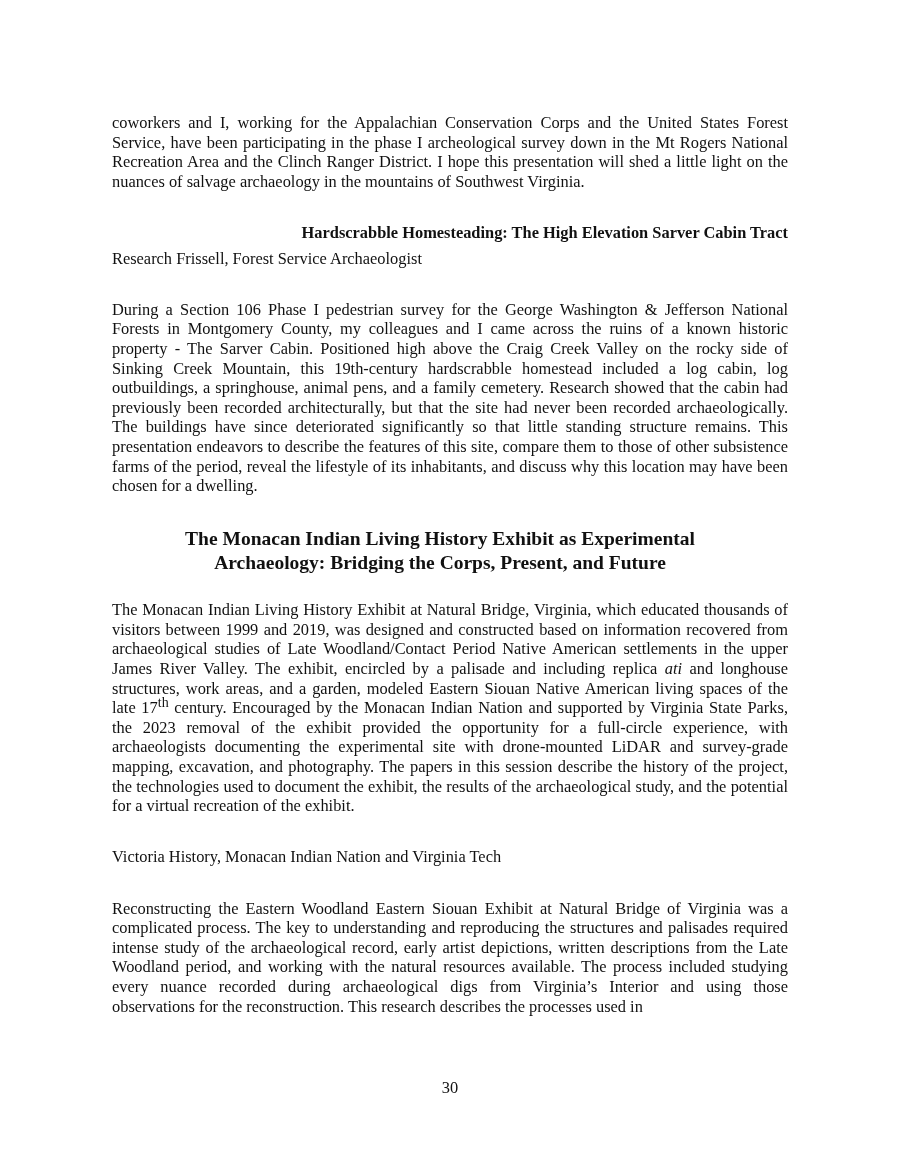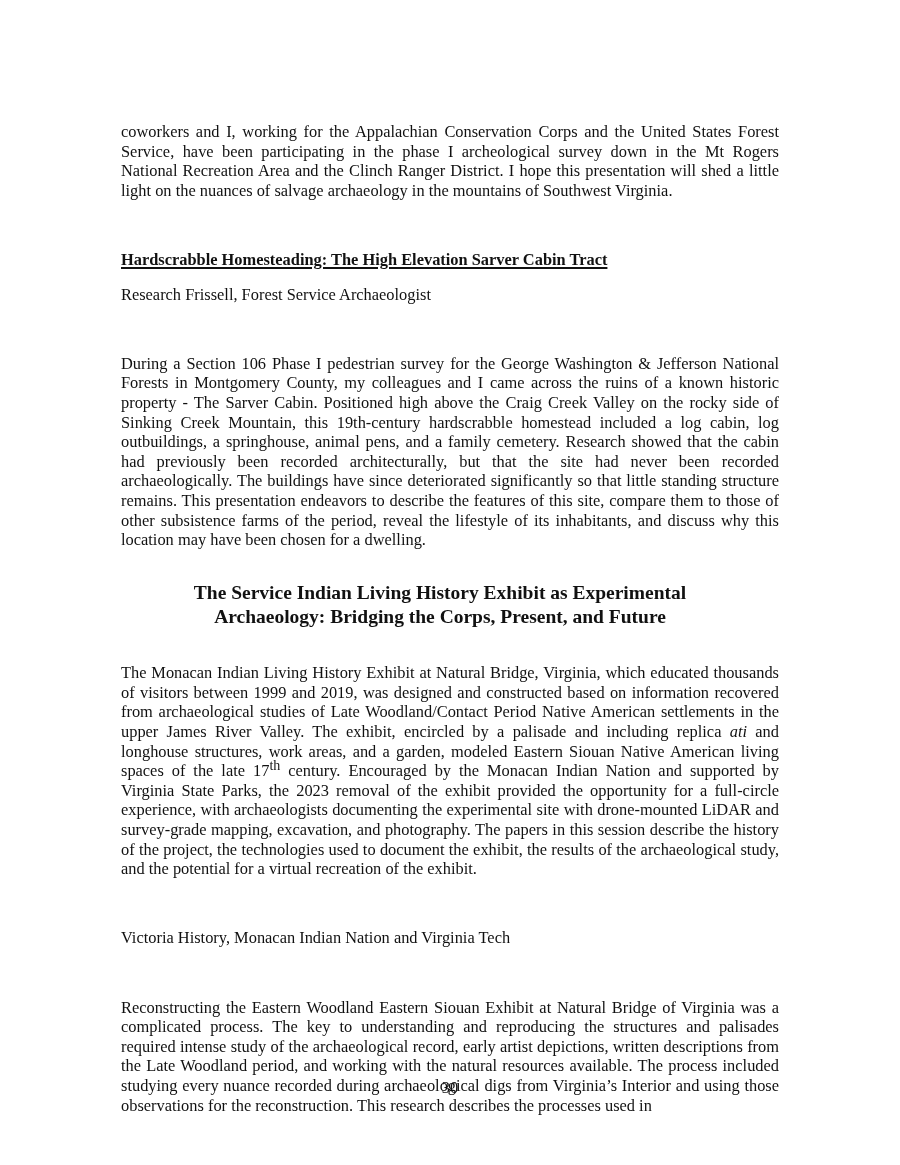--- a/index.html
+++ b/index.html
@@ -7,28 +7,27 @@
   .page {
     position: absolute;
     left: 106px;
     top: 107px;
     width: 688px;
     font-family: "Liberation Serif", serif;
     font-size: 16.4px;
     line-height: 19.6px;
     color: #111111;
   }
-  p { margin: 15px; text-align: justify; }
+  p { margin: 6px; text-align: justify; }
   .gap { height: 19.6px; }
   .paper-title {
     font-weight: bold;
-    text-decoration: underline;
     text-decoration-thickness: 1.5px;
     text-underline-offset: 2px;
-    text-align: left;
+    text-align: right;
   }
   .author { text-align: left; }
   .session-title {
     margin: 31px 0 0 0;
     font-weight: bold;
     font-size: 19.5px;
     line-height: 24px;
     text-align: center;
     padding: 0 60px 0 40px;
   }
@@ -51,21 +50,21 @@
 <div class="page">
   <p>coworkers and I, working for the Appalachian Conservation Corps and the United States Forest Service, have been participating in the phase I archeological survey down in the Mt Rogers National Recreation Area and the Clinch Ranger District. I hope this presentation will shed a little light on the nuances of salvage archaeology in the mountains of Southwest Virginia.</p>
   <div class="gap"></div>
 
   <p class="paper-title">Hardscrabble Homesteading: The High Elevation Sarver Cabin Tract</p>
   <p class="author">Research Frissell, Forest Service Archaeologist</p>
   <div class="gap"></div>
   <p>During a Section 106 Phase I pedestrian survey for the George Washington &amp; Jefferson National Forests in Montgomery County, my colleagues and I came across the ruins of a known historic property - The Sarver Cabin. Positioned high above the Craig Creek Valley on the rocky side of Sinking Creek Mountain, this 19th-century hardscrabble homestead included a log cabin, log outbuildings, a springhouse, animal pens, and a family cemetery. Research showed that the cabin had previously been recorded architecturally, but that the site had never been recorded archaeologically. The buildings have since deteriorated significantly so that little standing structure remains. This presentation endeavors to describe the features of this site, compare them to those of other subsistence farms of the period, reveal the lifestyle of its inhabitants, and discuss why this location may have been chosen for a dwelling.</p>
 
   <div class="session-title">
-    <span>The Service Indian Living History Exhibit as Experimental</span><br>
+    <span>The Monacan Indian Living History Exhibit as Experimental</span><br>
     <span class="l2">Archaeology: Bridging the Corps, Present, and Future</span>
   </div>
   <div class="gap"></div>
 
   <p><span>The Monacan Indian Living History Exhibit at Natural Bridge, Virginia, which educated thousands of visitors between 1999 and 2019, was designed and constructed based on information recovered from archaeological studies of Late Woodland/Contact Period Native American settlements in the upper James River Valley.  The exhibit, encircled by a palisade and including replica </span><i>ati</i><span> and longhouse structures, work areas, and a garden, modeled Eastern Siouan Native American living spaces of the late 17</span><sup>th</sup><span> century. Encouraged by the Monacan Indian Nation and supported by Virginia State Parks, the 2023 removal of the exhibit provided the opportunity for a full-circle experience, with archaeologists documenting the experimental site with drone-mounted LiDAR and survey-grade mapping, excavation, and photography.  The papers in this session describe the history of the project, the technologies used to document the exhibit, the results of the archaeological study, and the potential for a virtual recreation of the exhibit.</span></p>
   <div class="gap"></div>
 
   <p class="author">Victoria History, Monacan Indian Nation and Virginia Tech</p>
   <div class="gap"></div>
   <p>Reconstructing the Eastern Woodland Eastern Siouan Exhibit at Natural Bridge of Virginia was a complicated process. The key to understanding and reproducing the structures and palisades required intense study of the archaeological record, early artist depictions, written descriptions from the Late Woodland period, and working with the natural resources available. The process included studying every nuance recorded during archaeological digs from Virginia’s Interior and using those observations for the reconstruction. This research describes the processes used in</p>

